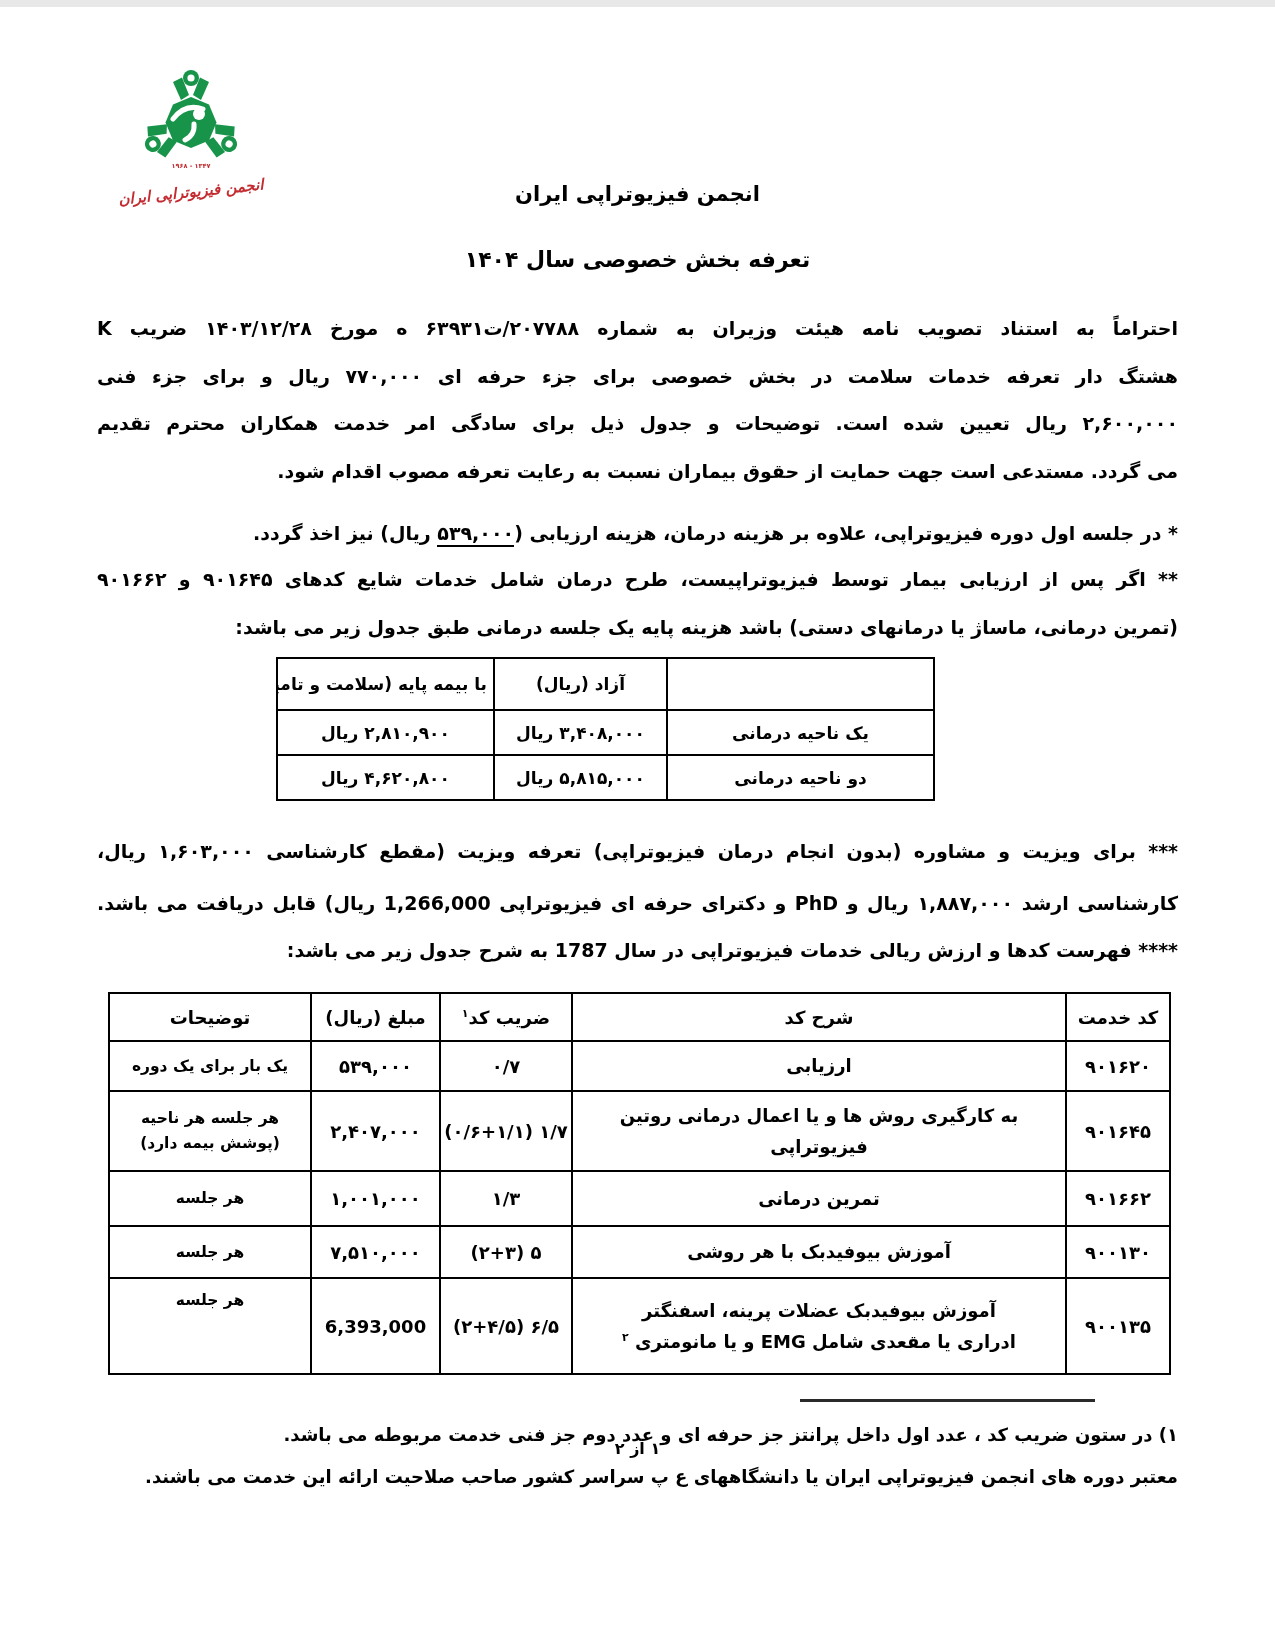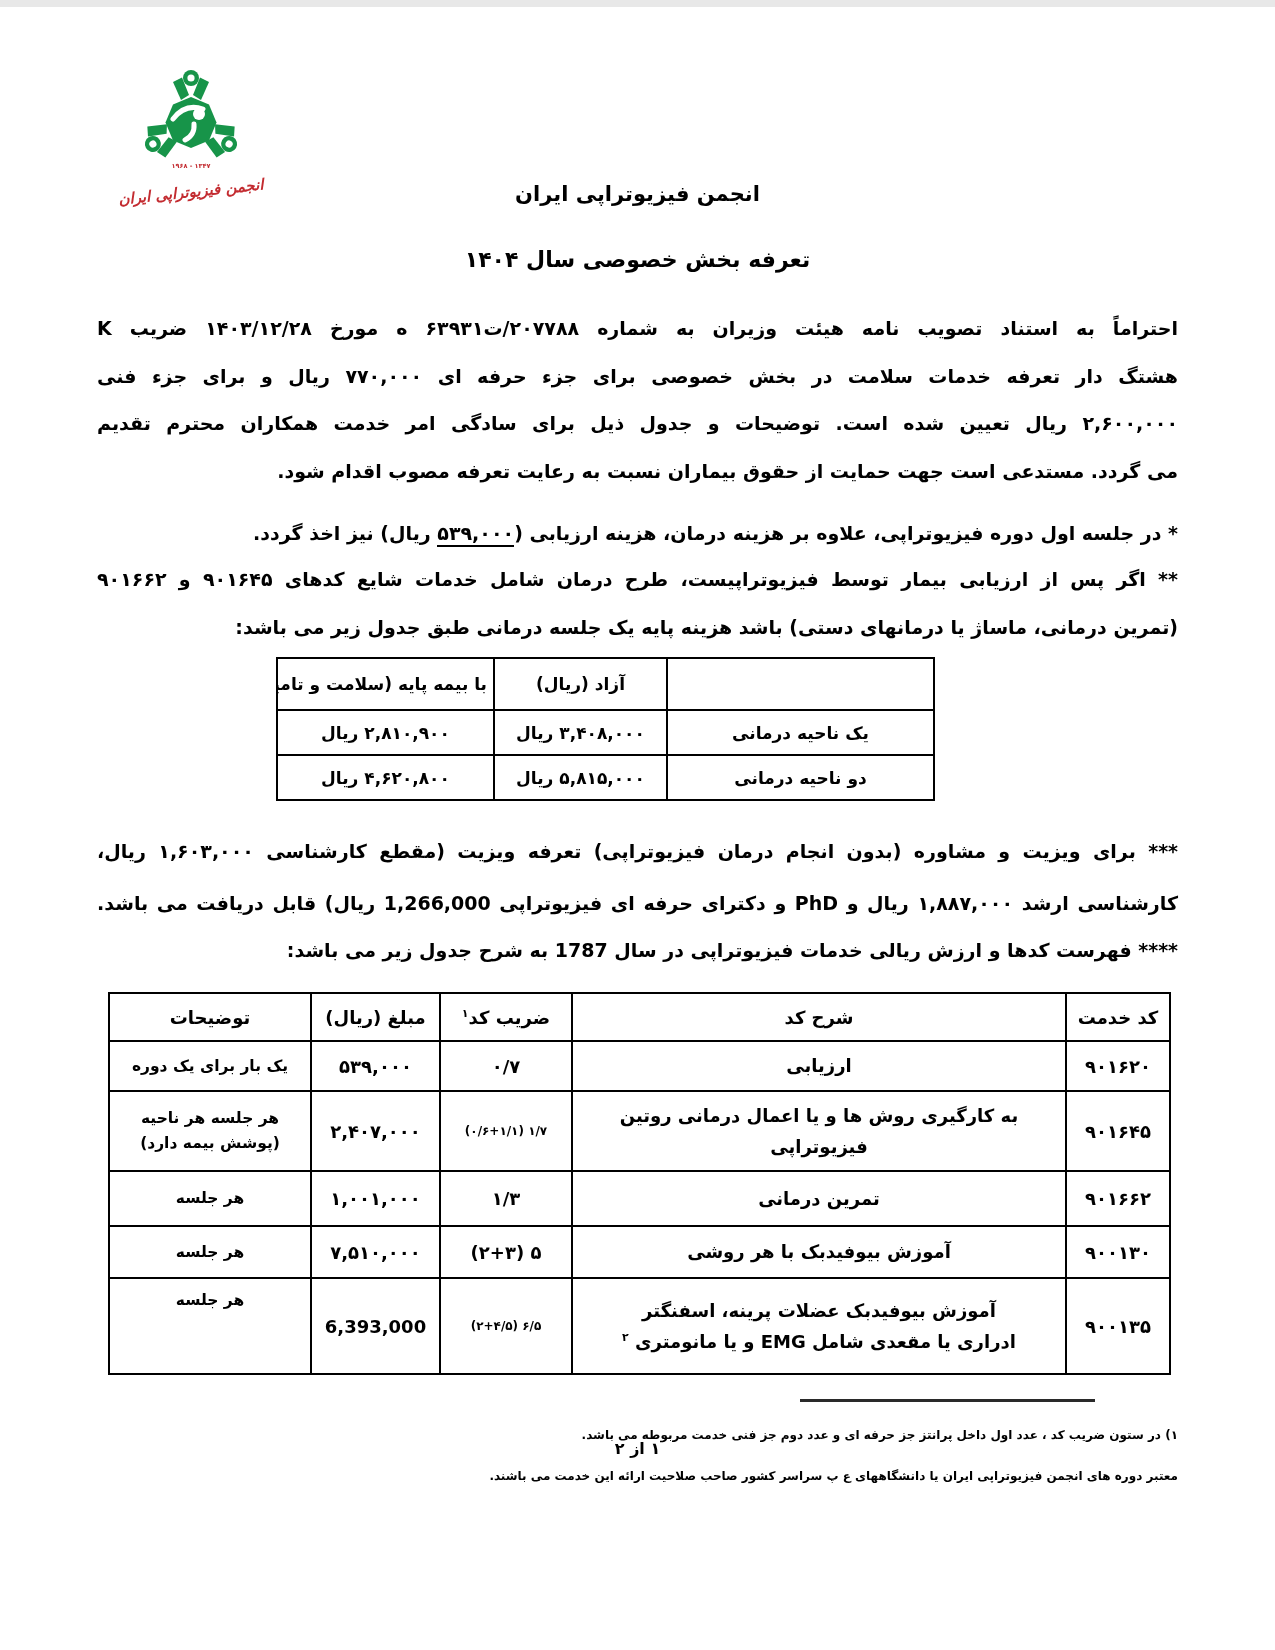--- a/index.html
+++ b/index.html
@@ -24,24 +24,24 @@
   .underlined{border-bottom:2.5px solid #000;padding-bottom:1px;}
   
   table{border-collapse:collapse;table-layout:fixed;}
   td,th{border:2px solid #000;text-align:center;vertical-align:middle;padding:2px 6px;}
   #t1{width:657px;}
   #t1 td,#t1 th{font-size:17px;white-space:nowrap;overflow:hidden;}
   #t2{width:1061px;}
   #t2 td,#t2 th{font-size:18px;}
   #t2 .desc{padding:2px 46px;line-height:1.75;}
   #t2 .note{font-size:15.5px;padding:2px 10px;line-height:1.6;}
-  #t2 .coef-sm{font-size:12px;white-space:nowrap;padding:2px 2px;}
+  #t2 .coef-sm{font-size:18px;white-space:nowrap;padding:2px 2px;}
   #t2 .vtop{vertical-align:top;padding-top:9px;}
   sup{font-size:11px;}
-  .fn{font-size:12px;}
+  .fn{font-size:18px;}
   .fn-sep{top:1392px;right:180px;width:295px;border-top:3px solid #2a2a2a;height:0;}
   .pagenum{top:1432px;font-size:16px;}
 </style>
 </head>
 <body>
 
 <div class="page">
 
   <svg class="abs" style="left:110px;top:24px;overflow:visible;" width="162" height="192" viewBox="0 0 162 192">
     <defs>

